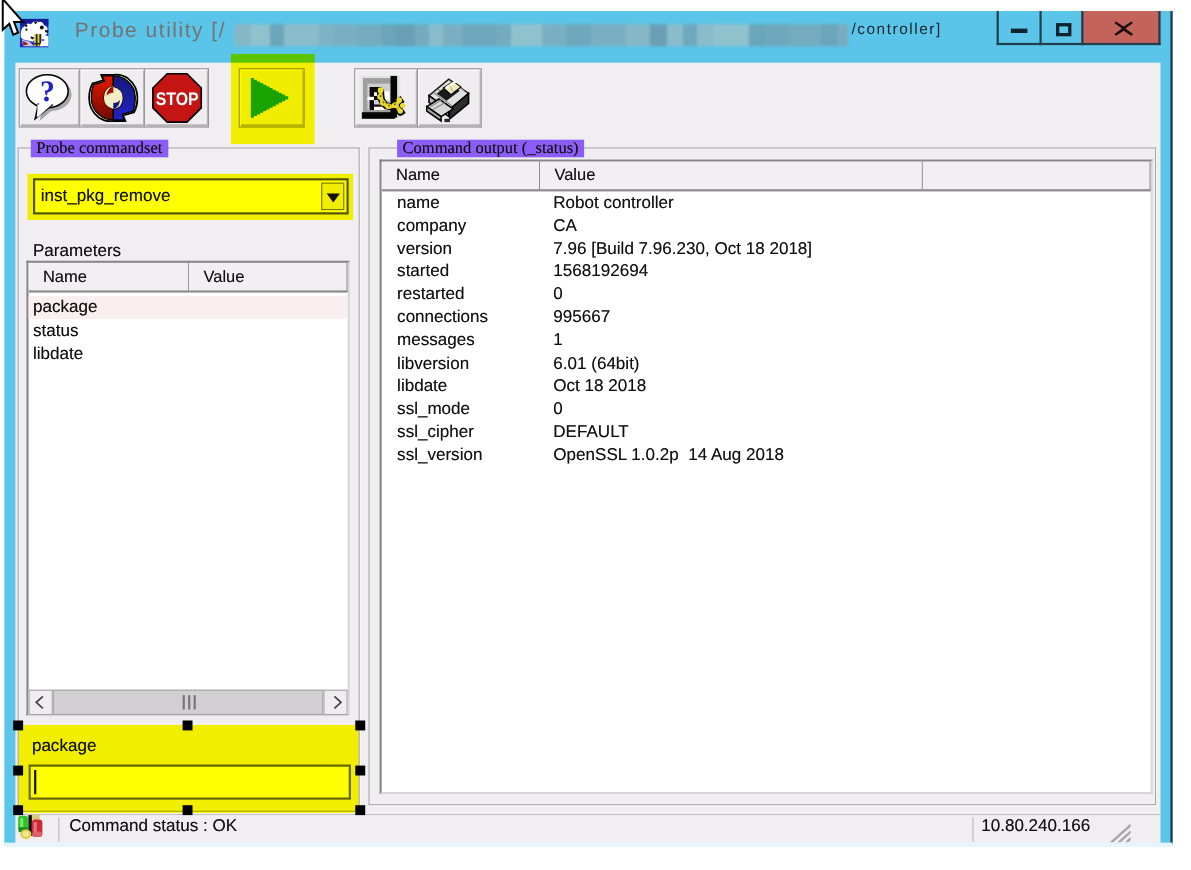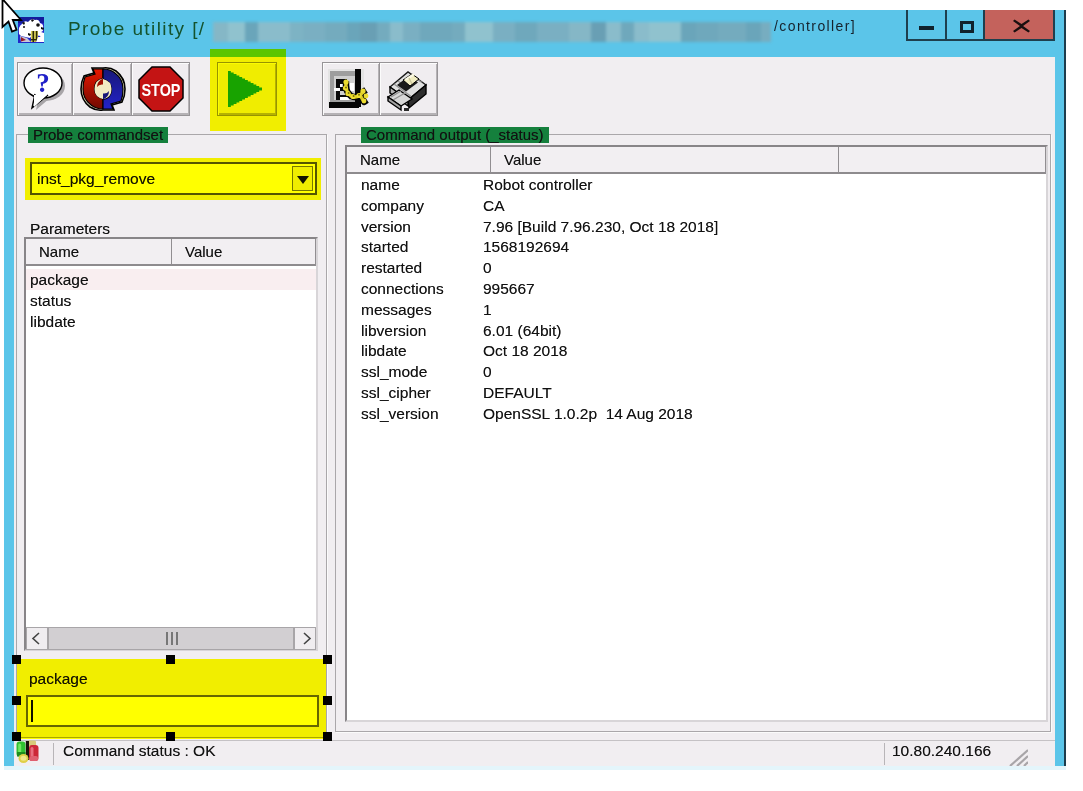--- a/index.html
+++ b/index.html
@@ -12,21 +12,21 @@
 
 .cap { top:10px; height:31px; border:2px solid #1e3f4e; border-top:none; color:#10222c; }
 #btnmin { left:906px; width:41px; }
 #btnmax { left:945px; width:40px; border-left:none; }
 #btnclose { left:983px; width:72px; background:#c4625c; }
 
 .tb { top:62px; height:54px; background:#f0edf0; border:1px solid #979497;
   box-shadow: inset 1px 1px 0 #fcfcfc, inset -1px -2px 0 #b5b2b5; }
 
 .grp { border:1px solid #aaa7aa; box-shadow:1px 1px 0 #fbfbfb; }
-.grplabel { background:#15803d; padding:0 5px; font-size:15px; line-height:16px; text-shadow:0 0 0.6px rgba(20,20,20,0.5); }
+.grplabel { background:#8b5cf6; padding:0 5px; font-size:15px; line-height:16px; text-shadow:0 0 0.6px rgba(20,20,20,0.5);font-family:Liberation Serif, serif; }
 
 .lv { background:#ffffff; border:2px solid #888588; border-right-color:#d8d5d8; border-bottom-color:#d8d5d8; }
 .hdrcell { font-size:15px; text-shadow:0 0 0.6px rgba(20,20,20,0.5); background:#f2eff2; border-right:1px solid #918e91;
   border-bottom:2px solid #8e8b8e; line-height:25px; padding-left:13px; }
 .txt { font-size:15.5px; line-height:21px; white-space:pre; text-shadow:0 0 0.6px rgba(20,20,20,0.55); }
 .yellow { background:#ffff00; mix-blend-mode:multiply; }
 .handle { width:9px; height:9px; background:#000; }
 .vsep { width:1px; background:#b8b5b8; }
 </style>
 </head>
@@ -47,21 +47,21 @@
   <circle cx="6" cy="10" r="1" fill="#111"></circle>
   <path d="M10,16 l3,1 l-1,2 l-2,-1 Z" fill="#111"></path>
   <rect x="13" y="14" width="7" height="11" fill="#ddd45c"></rect>
   <rect x="14.5" y="14" width="1.6" height="11" fill="#2a2a08"></rect>
   <rect x="17.8" y="14" width="1.6" height="11" fill="#2a2a08"></rect>
   <rect x="13" y="22" width="7" height="1.4" fill="#2a2a08"></rect>
   <path d="M2,19 L9,21 L13,25 L3,25 Z" fill="#c8c8d8"></path>
   <path d="M3,20 L8,23 L3,24.5 Z" fill="#981828"></path>
   <path d="M20,20 L26,20 L26,25 L18,25 Z" fill="#ffffff"></path>
 </svg>
-<div class="abs" style="left:68px;top:18px;font-size:19px;letter-spacing:1.4px;color:#14532d">Probe utility [/</div>
+<div class="abs" style="left:68px;top:18px;font-size:19px;letter-spacing:1.4px;color:#737373">Probe utility [/</div>
 <div class="abs" id="blurband" style="left:213px;top:22px;width:558px;height:20px;filter:blur(1.5px);
   background:linear-gradient(90deg,#85b7c6 0px 15px,#90c2ce 15px 32px,#6aa5ba 32px 45px,#8abccb 45px 77px,#7db3c4 77px 90px,#7aafc2 90px 112px,#74abbe 112px 134px,#6aa5ba 134px 147px,#699fb4 147px 164px,#74abbe 164px 177px,#8abccb 177px 190px,#7aafc2 190px 207px,#6fa8bc 207px 239px,#74abbe 239px 252px,#90c2ce 252px 280px,#7aafc2 280px 302px,#6fa8bc 302px 324px,#7aafc2 324px 341px,#7aafc2 341px 356px,#85b7c6 356px 378px,#699fb4 378px 393px,#8abccb 393px 408px,#6fa8bc 408px 421px,#8abccb 421px 436px,#90c2ce 436px 468px,#6aa5ba 468px 483px,#6fa8bc 483px 505px,#74abbe 505px 533px,#6aa5ba 533px 548px,#77adc0 548px 558px)"></div>
 <div class="abs" style="left:774px;top:18px;font-size:14px;letter-spacing:1.4px;color:#16222c">/controller]</div>
 <div class="abs cap" id="btnmin"></div>
 <div class="abs cap" id="btnmax"></div>
 <div class="abs cap" id="btnclose"></div>
 <div class="abs" style="left:919px;top:26px;width:15px;height:4px;background:#10222c"></div>
 <div class="abs" style="left:960px;top:21px;width:14px;height:12px;border:3px solid #10222c"></div>
 <svg class="abs" style="left:1013px;top:19px" width="17" height="14" viewBox="0 0 22 17">
   <path d="M2,0 L11,6 L20,0 L22,2 L13,8.5 L22,15 L20,17 L11,11 L2,17 L0,15 L9,8.5 L0,2 Z" fill="#1a0f0f"></path>
@@ -212,21 +212,21 @@
 version
 started
 restarted
 connections
 messages
 libversion
 libdate
 ssl_mode
 ssl_cipher
 ssl_version</div>
-<div class="abs txt" id="rvals" style="left:483px;top:175px;line-height:20.8px">Robot controller
+<div class="abs txt" id="rvals" style="left:503px;top:175px;line-height:20.8px">Robot controller
 CA
 7.96 [Build 7.96.230, Oct 18 2018]
 1568192694
 0
 995667
 1
 6.01 (64bit)
 Oct 18 2018
 0
 DEFAULT

